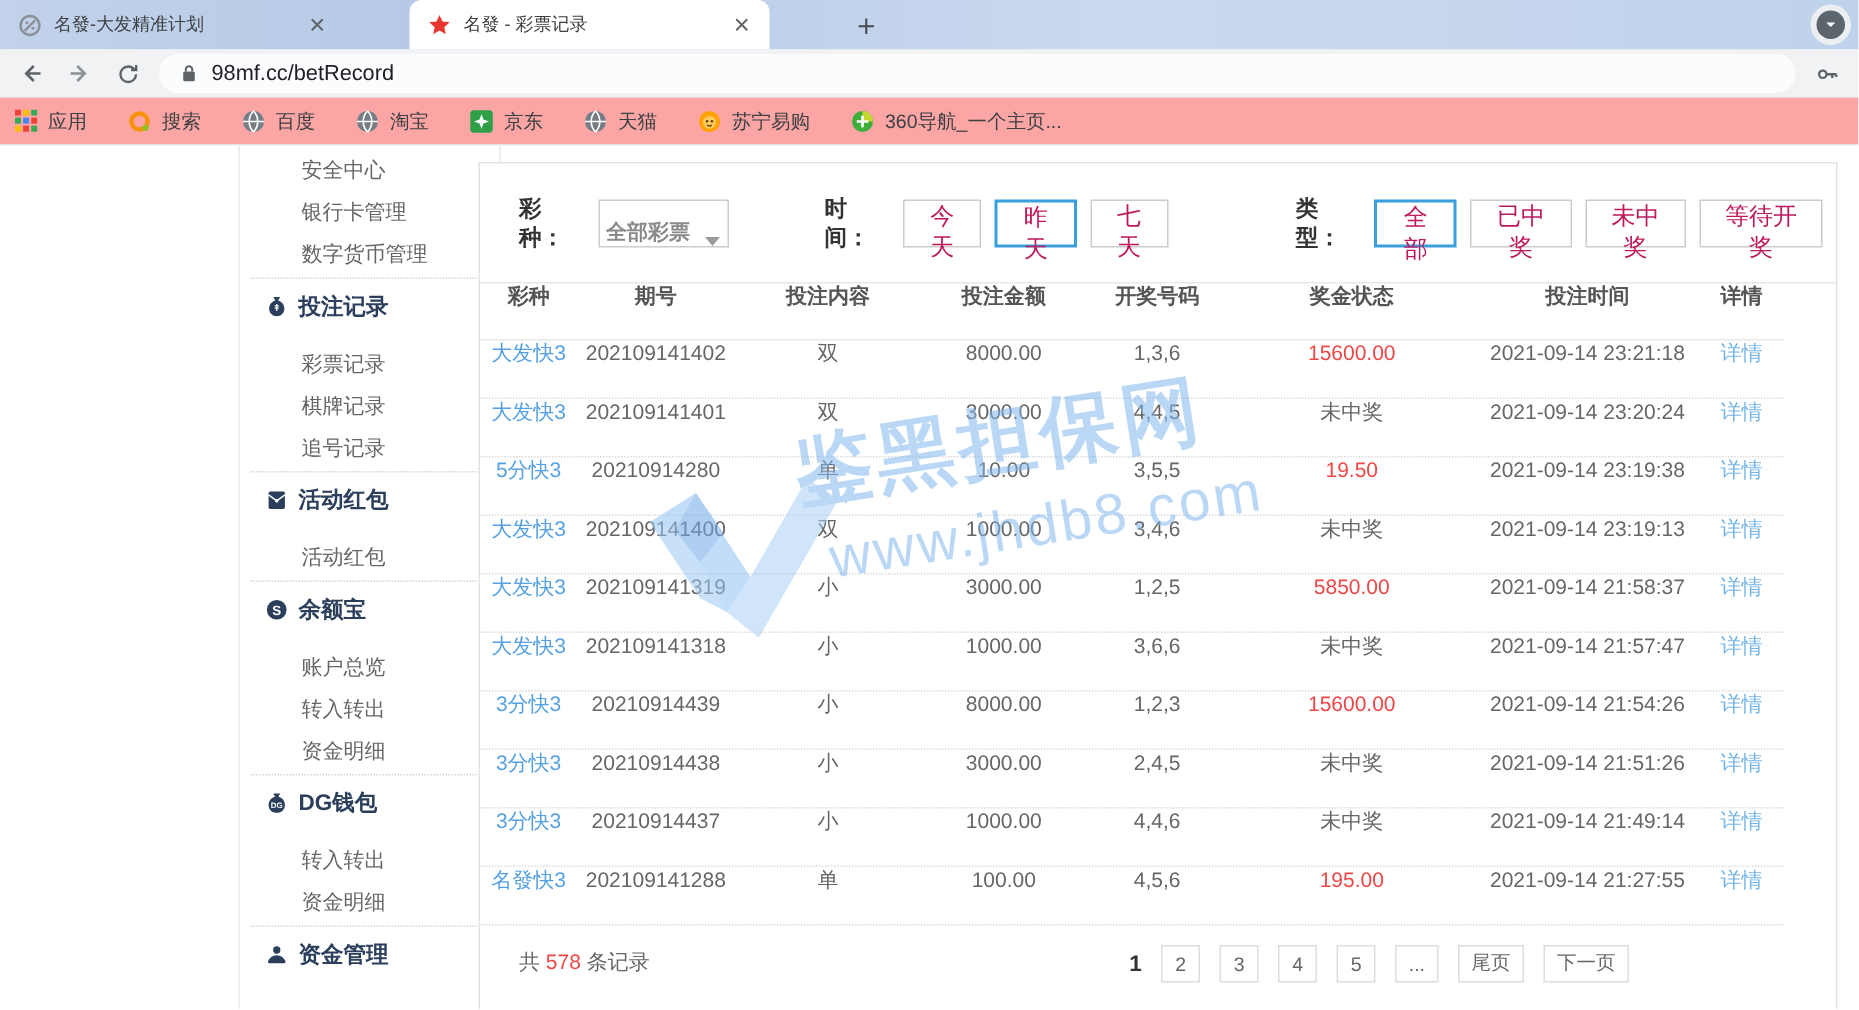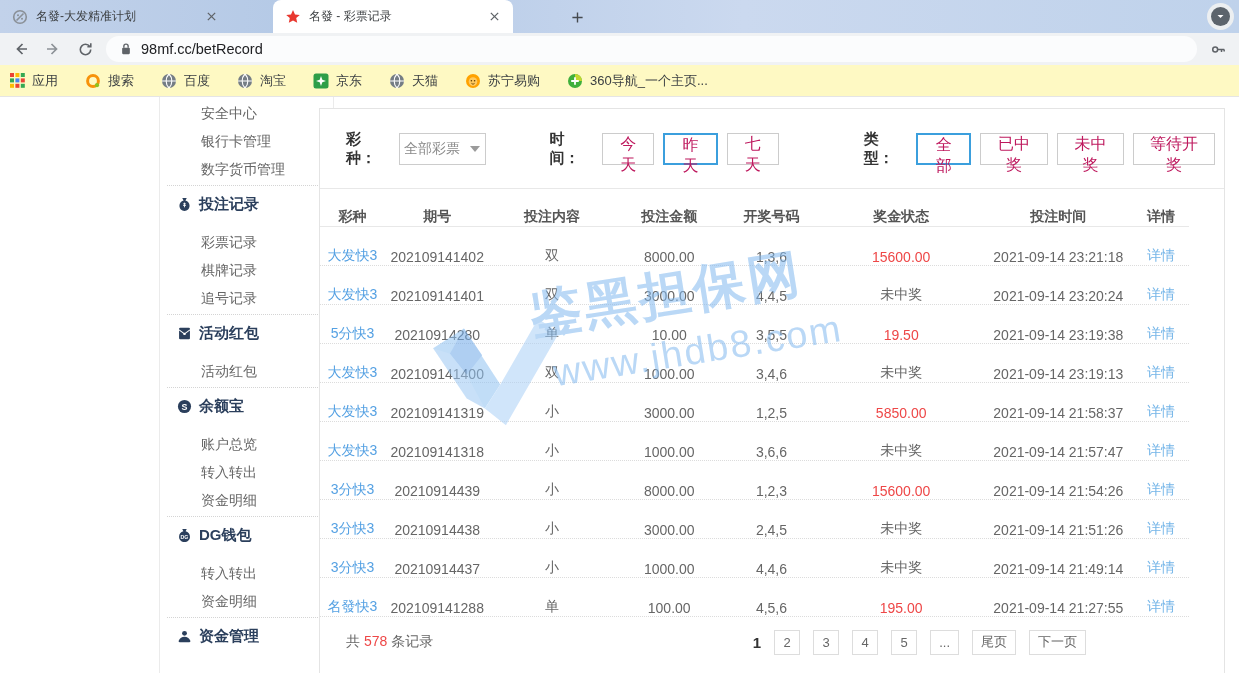--- a/index.html
+++ b/index.html
@@ -21,21 +21,21 @@
     background:#ecEFF1; display:flex; align-items:center; justify-content:center; }
   .browser-menu .inner { width:19px; height:19px; border-radius:50%; background:#5c646c; display:flex; align-items:center; justify-content:center; }
 
   .toolbar { position:absolute; left:0; top:33px; width:100%; height:32px; background:#f0f2f4;
     display:flex; align-items:center; padding:0 10px; gap:10px; }
   .nav-ic { width:22px; height:22px; display:flex; align-items:center; justify-content:center; color:#5f6368; }
   .urlbar { flex:1; height:26px; background:#fbfcfd; border-radius:13px; display:flex; align-items:center;
     gap:9px; padding:0 14px; }
   .url-text { font-size:14.5px; color:#202124; }
 
-  .bookmarks { position:absolute; left:0; top:65px; width:100%; height:32px; background:#fef9c3;
+  .bookmarks { position:absolute; left:0; top:65px; width:100%; height:32px; background:#fca5a5;
     border-bottom:1px solid #e5e5e5; display:flex; align-items:center; padding:0 10px; gap:27px; }
   .bm-item { display:flex; align-items:center; gap:7px; font-size:13px; color:#3c4043; white-space:nowrap; }
 
   
   .page { position:absolute; left:0; top:97px; width:100%; bottom:0; background:#fff; overflow:hidden; }
 
   .sidebar { position:absolute; left:159px; top:0; bottom:0; width:175px;
     border-left:1px solid #ebebeb; border-right:1px solid #ebebeb; padding-top:2px;
     font-size:14px; color:#666; }
   .side-item { height:28px; line-height:28px; padding-left:41px; cursor:pointer; }
@@ -44,31 +44,31 @@
     font-size:15px; font-weight:bold; color:#2b3f5c; }
   .side-header + .side-item, .side-header + .group-items { margin-top:8px; }
   .side-header .sicon { width:15px; height:15px; }
   .side-header .sicon svg { width:15px; height:15px; fill:#2b3f5c; }
 
   .main { position:absolute; left:319px; top:11px; width:906px; bottom:-10px;
     border:1px solid #e4e4e4; border-bottom:none; background:#fff; }
 
   .filters { height:80px; border-bottom:1px solid #e8e8e8; display:flex; align-items:center; padding-left:26px; }
   .flabel { font-size:15px; font-weight:bold; color:#333; margin-right:10px; }
-  .fselect { width:92px; height:32px; border:1px solid #ccc; display:flex; align-items:center;
-    justify-content:center; gap:10px; font-size:14px; color:#8a8a8a; background:#fff; cursor:pointer; }
+  .fselect { width:92px; height:32px; border:1px solid #ccc; display:flex; align-items:flex-end;
+    justify-content:center; gap:10px; font-size:14px; color:#8a8a8a; background:#fff; cursor:pointer;font-weight:bold; }
   .caret { width:0; height:0; border-left:5px solid transparent; border-right:5px solid transparent; border-top:6px solid #9b9b9b; }
   .fgroup { display:flex; align-items:center; }
   .g-time { margin-left:64px; } .g-type { margin-left:76px; }
   .fbtn { min-width:46px; height:32px; border:1px solid #ccc; background:#fff; font-size:16px; color:#be185d;
     margin-right:9px; padding:0 11px; cursor:pointer; font-family:inherit; }
   .fbtn.active { border:2px solid #3b9fdd; }
 
   .tablewrap { margin-right:35px; }
-  .trow, .thead { display:flex; align-items:flex-end; }
+  .trow, .thead { display:flex; align-items:flex-start; }
   .thead { height:38px; font-size:14px; font-weight:bold; color:#555; border-bottom:1px solid #e8e8e8; }
   .trow { height:39px; font-size:14px; color:#666; border-bottom:1px dotted #dcdcdc; }
   .c1{width:65px;} .c2{width:105px;} .c3{width:125px;} .c4{width:110px;}
   .c5{width:95px;} .c6{width:165px;} .c7{width:150px;} .c8{width:56px;}
   .cell { text-align:center; white-space:nowrap; }
   .lottery { color:#55a1e3; cursor:pointer; }
   .win { color:#ee4747; }
   .detail { color:#74b5e8; cursor:pointer; }
 
   .tfoot { height:50px; display:flex; align-items:center; padding-left:26px; font-size:14px; color:#666; }

